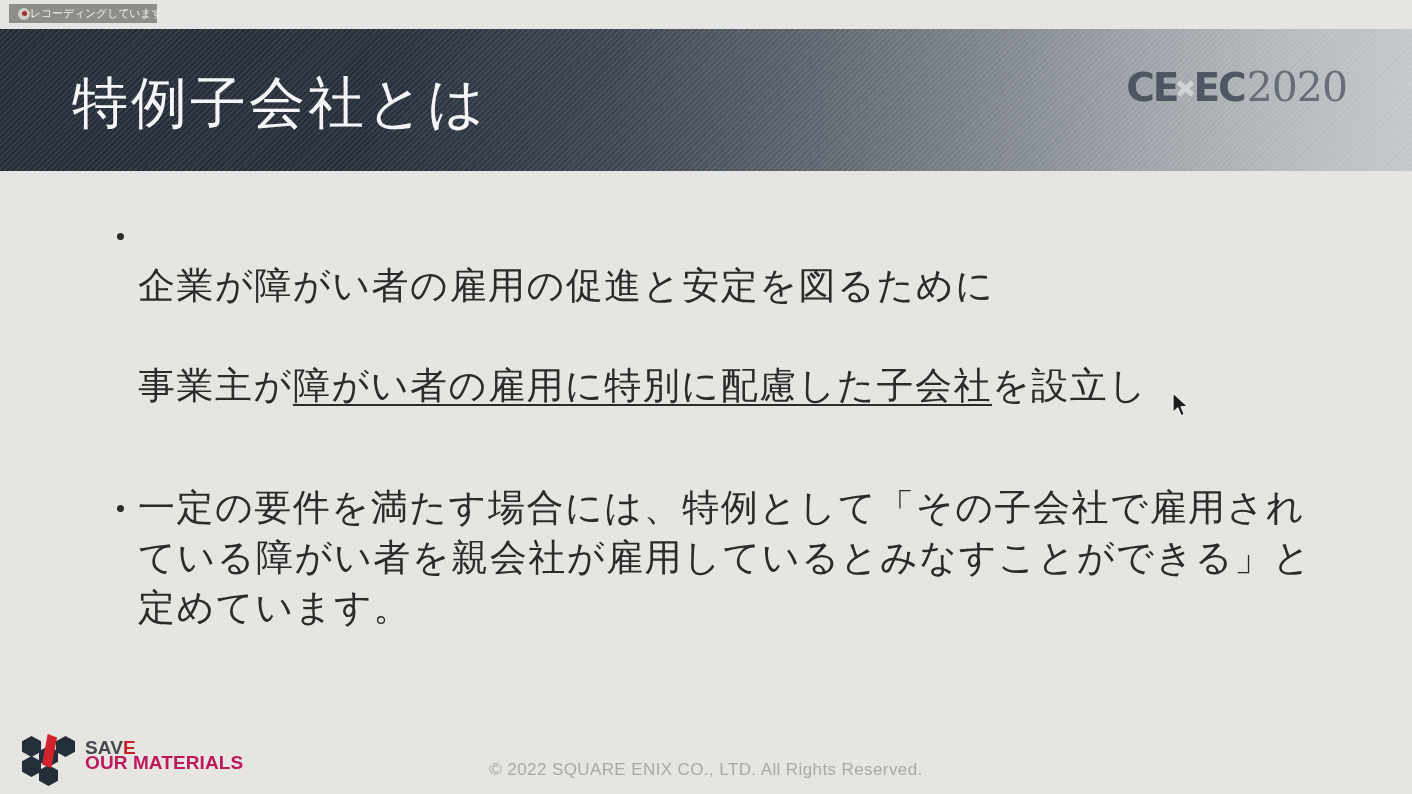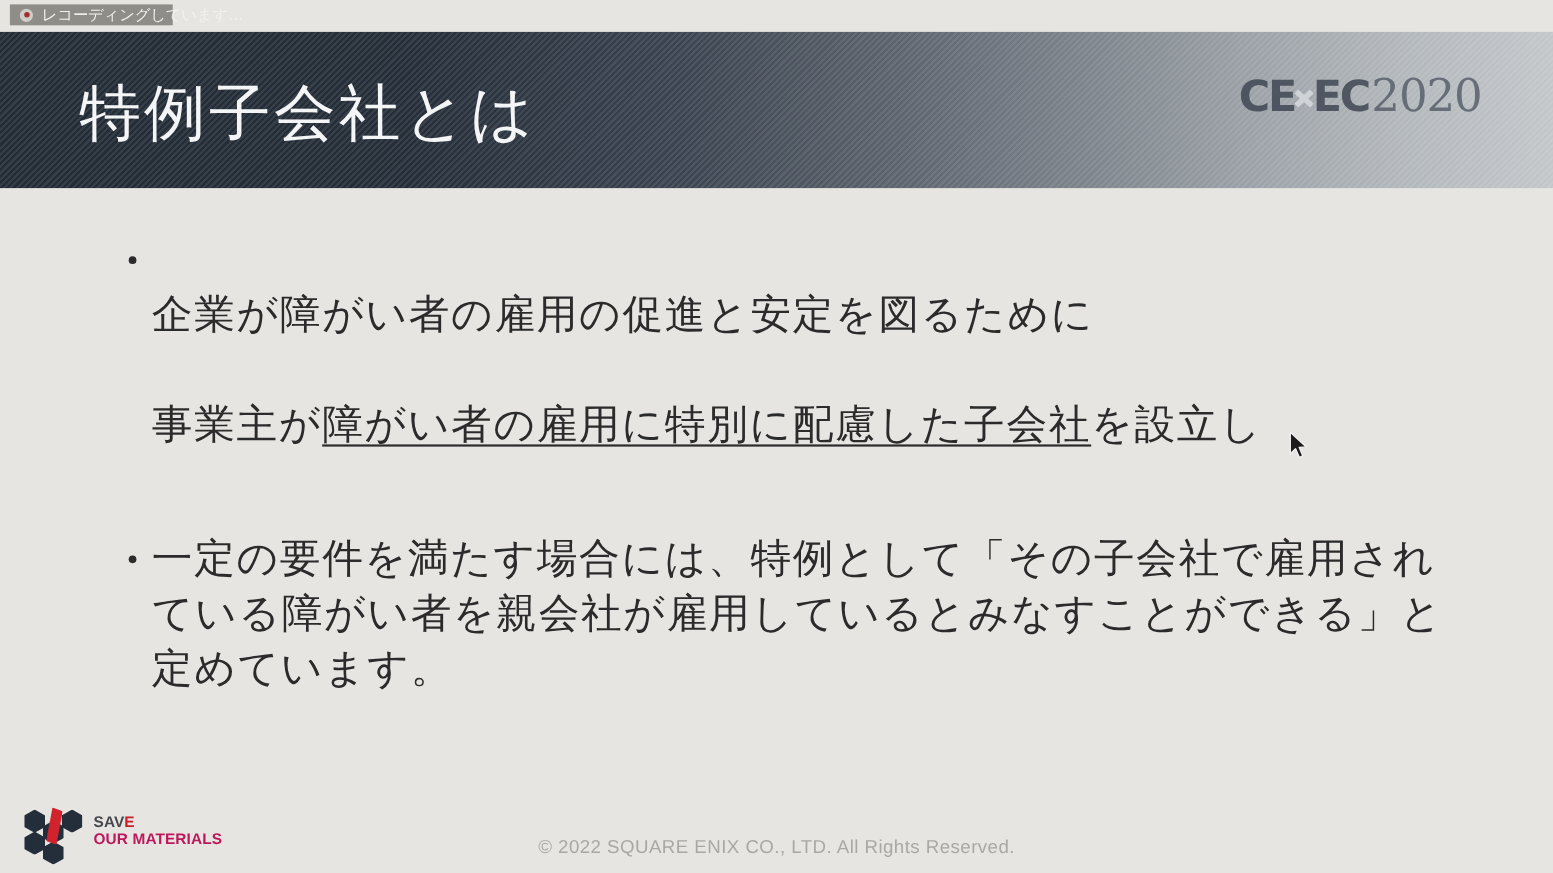--- a/index.html
+++ b/index.html
@@ -46,22 +46,21 @@
     align-items: center;
     justify-content: center;
     flex: 0 0 auto;
   }
   .rec-dot-inner {
     width: 5px; height: 5px;
     border-radius: 50%;
     background: #a03030;
   }
   .rec-label {
-    margin-left: 8px;
-    font-size: 14px;
+    font-size: 11px;
     line-height: 11px;
     color: #f2f1ee;
     white-space: nowrap;
     letter-spacing: -0.2px;
   }
 
   
   .header-band {
     position: absolute;
     left: 0; top: 29px;
@@ -216,21 +215,21 @@
   .hex.bar {
     left: 24px; top: 2px;
     width: 15px; height: 34px;
     background: #d0232e;
     clip-path: polygon(38% 0%, 100% 10%, 62% 100%, 0% 90%);
   }
   .som-text {
     margin-left: 9px;
     line-height: 15px;
     font-weight: 700;
-    font-size: 14px;
+    font-size: 19px;
     letter-spacing: 0.1px;
   }
   .som-l1 { color: #45484c; }
   .som-l1 .accent { color: #c8202a; }
   .som-l2 { color: #be185d; }
 
   .copyright {
     position: absolute;
     left: 0;
     bottom: 14px;

